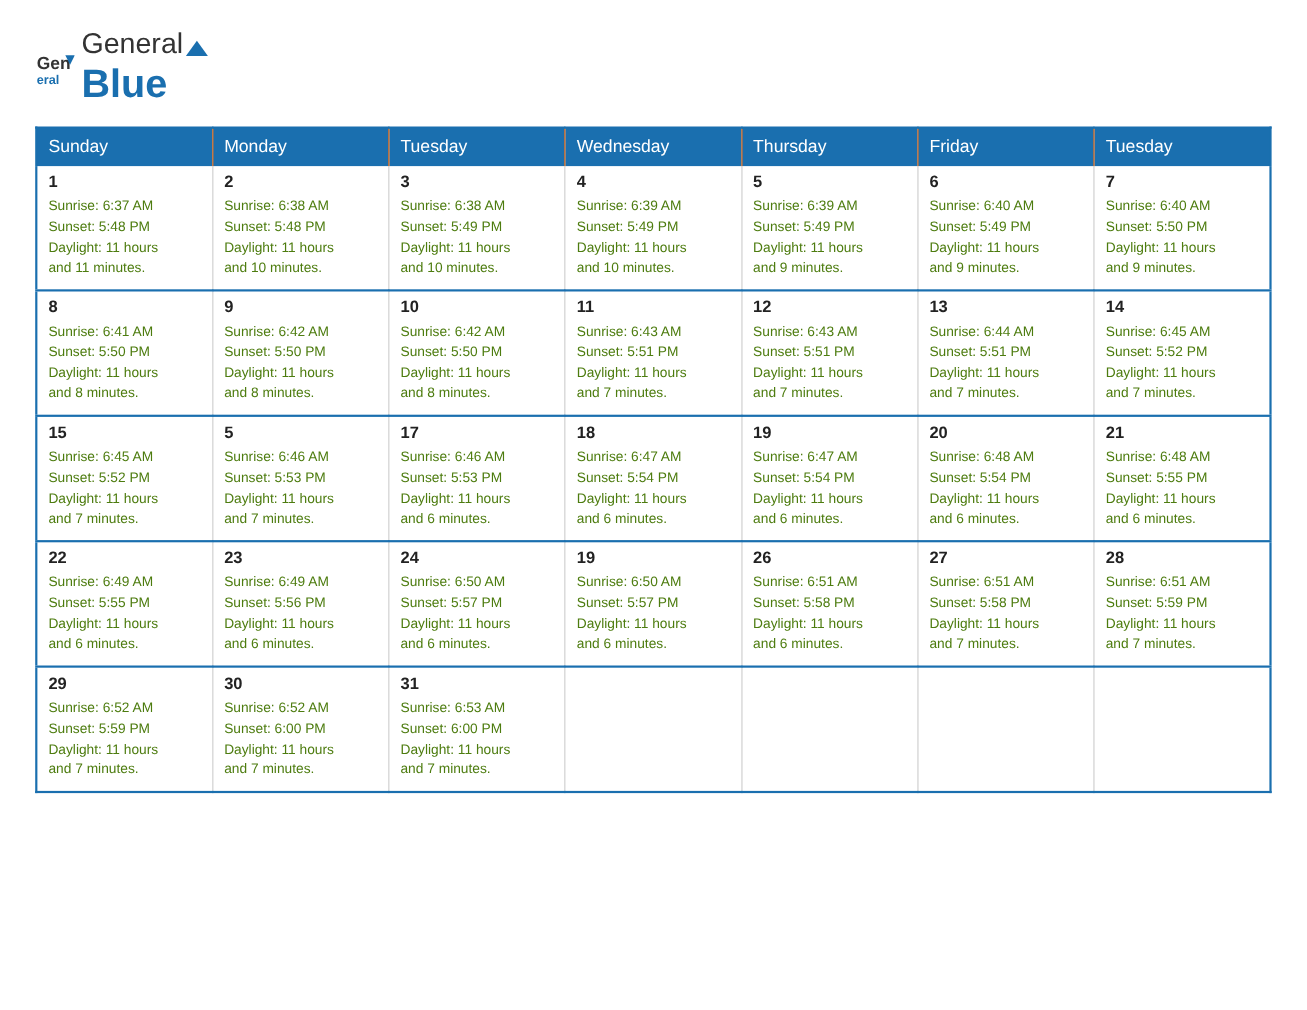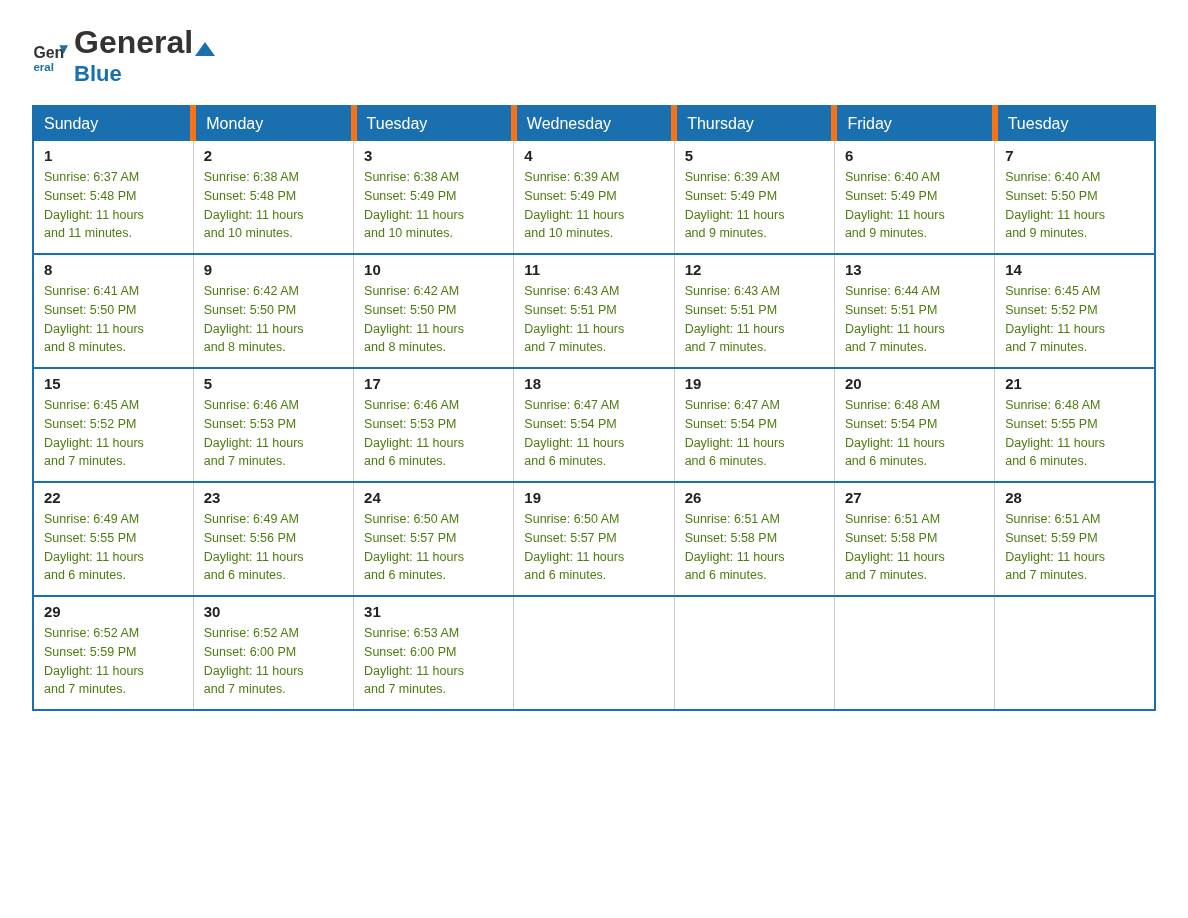--- a/index.html
+++ b/index.html
@@ -46,21 +46,21 @@
     }
     thead tr {
       background-color: #1a6faf;
     }
     thead th {
       color: #fff;
       font-size: 16px;
       font-weight: normal;
       padding: 8px 10px;
       text-align: left;
-      border-right: 6px solid #f97316;
+      border-right: 1px solid #f97316;
     }
     thead th:last-child { border-right: none; }
     tbody tr {
       border-bottom: 2px solid #1a6faf;
     }
     tbody td {
       vertical-align: top;
       padding: 6px 10px 10px 10px;
       font-size: 13px;
       color: #222;
@@ -86,22 +86,22 @@
 <body>
 
 <div class="header">
   <div class="logo">
     <svg class="logo-icon" viewBox="0 0 50 50" xmlns="http://www.w3.org/2000/svg">
       <text x="2" y="28" font-size="22" font-weight="bold" fill="#333" font-family="Arial">Gen</text>
       <text x="2" y="46" font-size="16" font-weight="bold" fill="#1a6faf" font-family="Arial">eral</text>
       <polygon points="38,10 50,10 44,22" fill="#1a6faf"></polygon>
     </svg>
     <div>
-      <span style="font-size:32px;font-weight:bold;color:#333;">General</span><span style="display:inline-block;width:0;height:0;border-left:10px solid transparent;border-right:10px solid transparent;border-bottom:14px solid #1a6faf;margin:0 2px;vertical-align:middle;"></span>
-      <div><span style="font-size:22px;font-weight:bold;color:#1a6faf;">Blue</span></div>
+      <span style="font-size:26px;font-weight:normal;color:#333;">General</span><span style="display:inline-block;width:0;height:0;border-left:10px solid transparent;border-right:10px solid transparent;border-bottom:14px solid #1a6faf;margin:0 2px;vertical-align:middle;"></span>
+      <div><span style="font-size:36px;font-weight:bold;color:#1a6faf;">Blue</span></div>
     </div>
   </div>
   <div class="title-section">
     <div class="month-title"></div>
     <div class="location-title"></div>
   </div>
 </div>
 
 <table>
   <thead>

